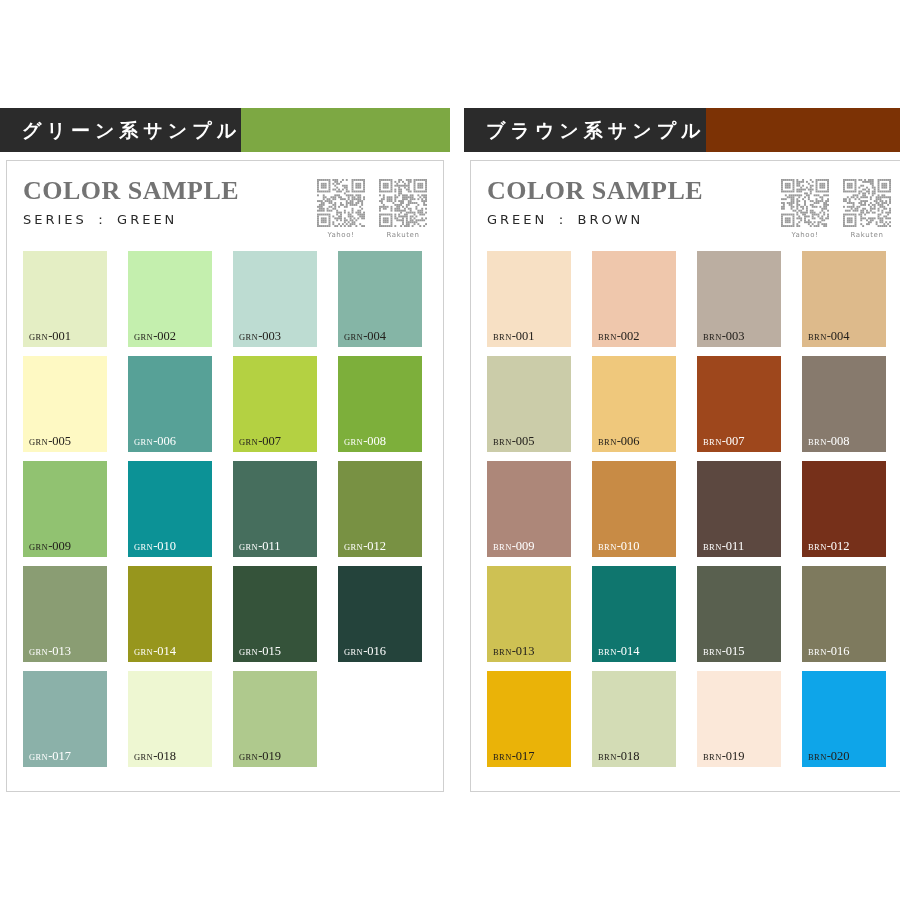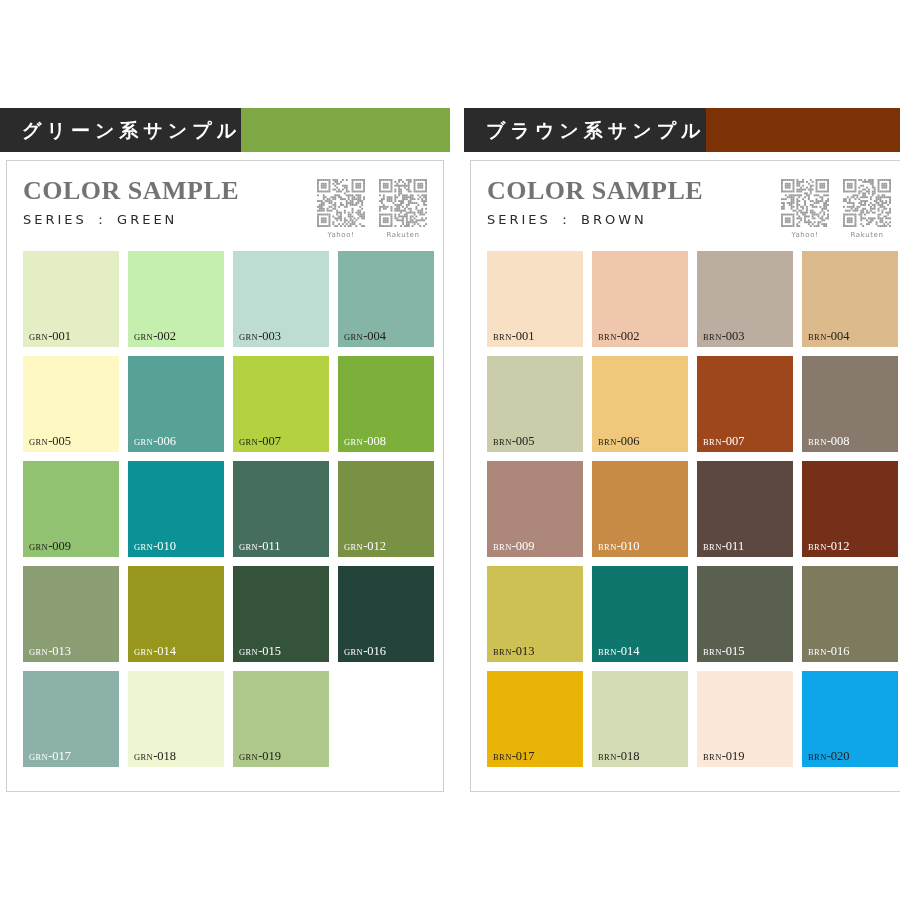--- a/index.html
+++ b/index.html
@@ -129,21 +129,21 @@
   
   .swatch-grid {
     display: grid;
     grid-template-columns: repeat(4, 96px);
     grid-auto-rows: 96px;
     gap: 9px 9px;
     padding: 12px 6px 0 6px;
   }
   .swatch {
     position: relative;
-    width: 96px;
+    width: 84px;
     height: 96px;
     box-sizing: border-box;
   }
   .swatch.empty {
     background: transparent !important;
   }
   .swatch-label {
     position: absolute;
     left: 6px;
     bottom: 5px;
@@ -880,21 +880,21 @@
         <div class="panel-header">
           <div class="header-title-block">
             <span class="header-title">ブラウン系サンプル</span>
           </div>
           <div class="header-accent" style="background: rgb(124, 50, 5);"></div>
         </div>
         <div class="card">
           <div class="card-top">
             <div class="titles">
               <div class="color-sample-title">COLOR SAMPLE</div>
-              <div class="series-line">SERIES ： BROWN</div>
+              <div class="series-line">GREEN ： BROWN</div>
             </div>
             <div class="qr-group">
               <div class="qr-item">
                 <div class="qr-box"><svg width="48" height="48" viewBox="0 0 48 48" xmlns="http://www.w3.org/2000/svg">
                     <rect width="48" height="48" fill="#ffffff"></rect>
                     <rect x="0.00" y="0.00" width="1.92" height="1.92" fill="#9a9a9a"></rect>
                     <rect x="1.92" y="0.00" width="1.92" height="1.92" fill="#9a9a9a"></rect>
                     <rect x="3.84" y="0.00" width="1.92" height="1.92" fill="#9a9a9a"></rect>
                     <rect x="5.76" y="0.00" width="1.92" height="1.92" fill="#9a9a9a"></rect>
                     <rect x="7.68" y="0.00" width="1.92" height="1.92" fill="#9a9a9a"></rect>

